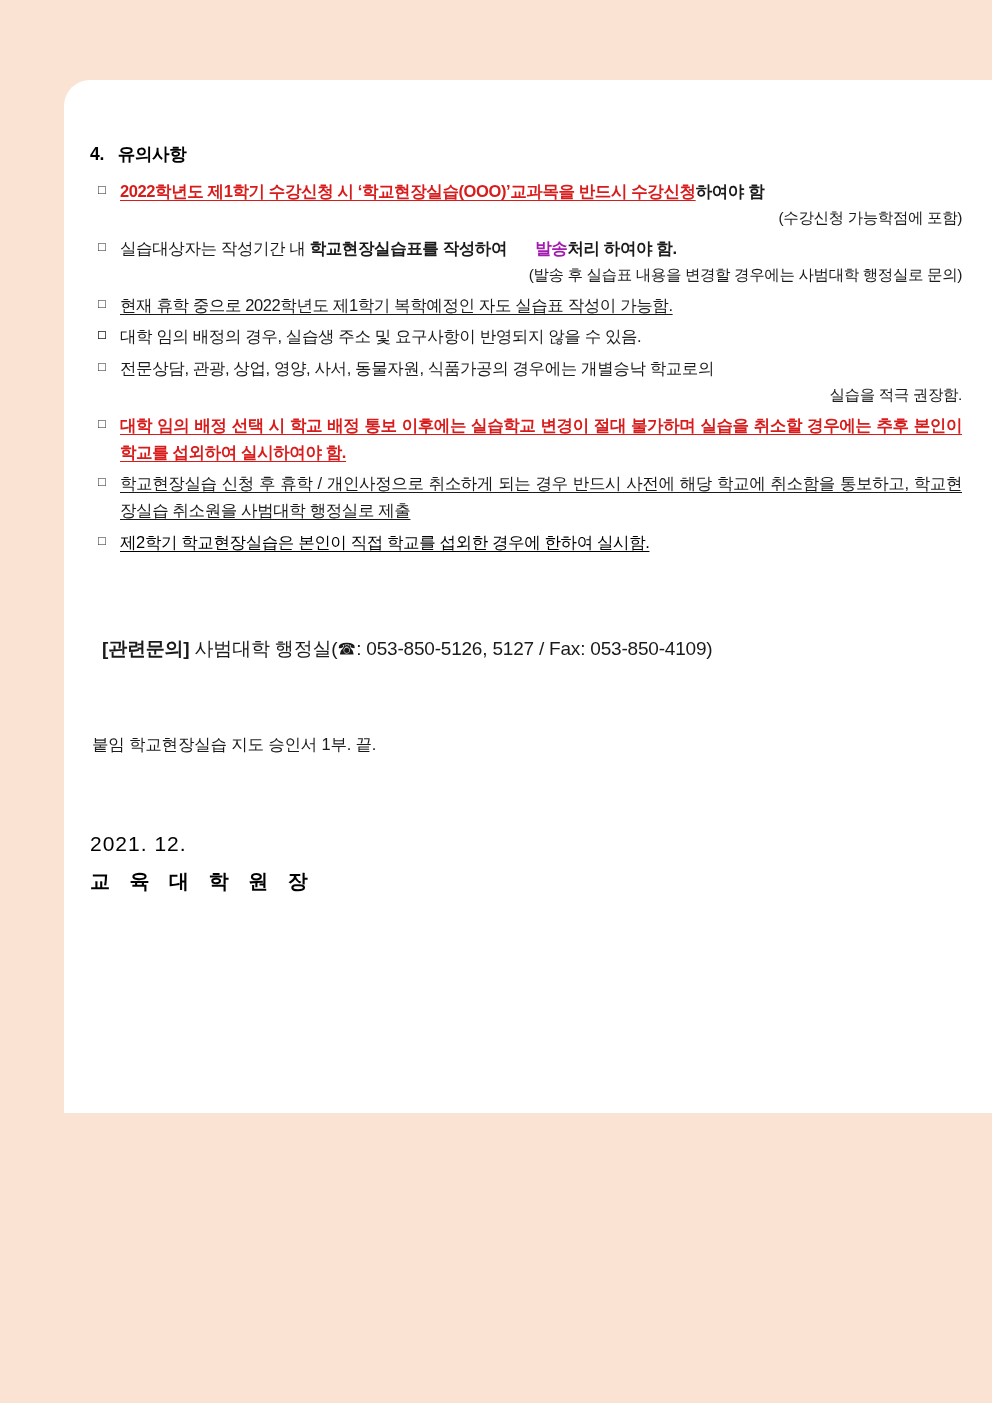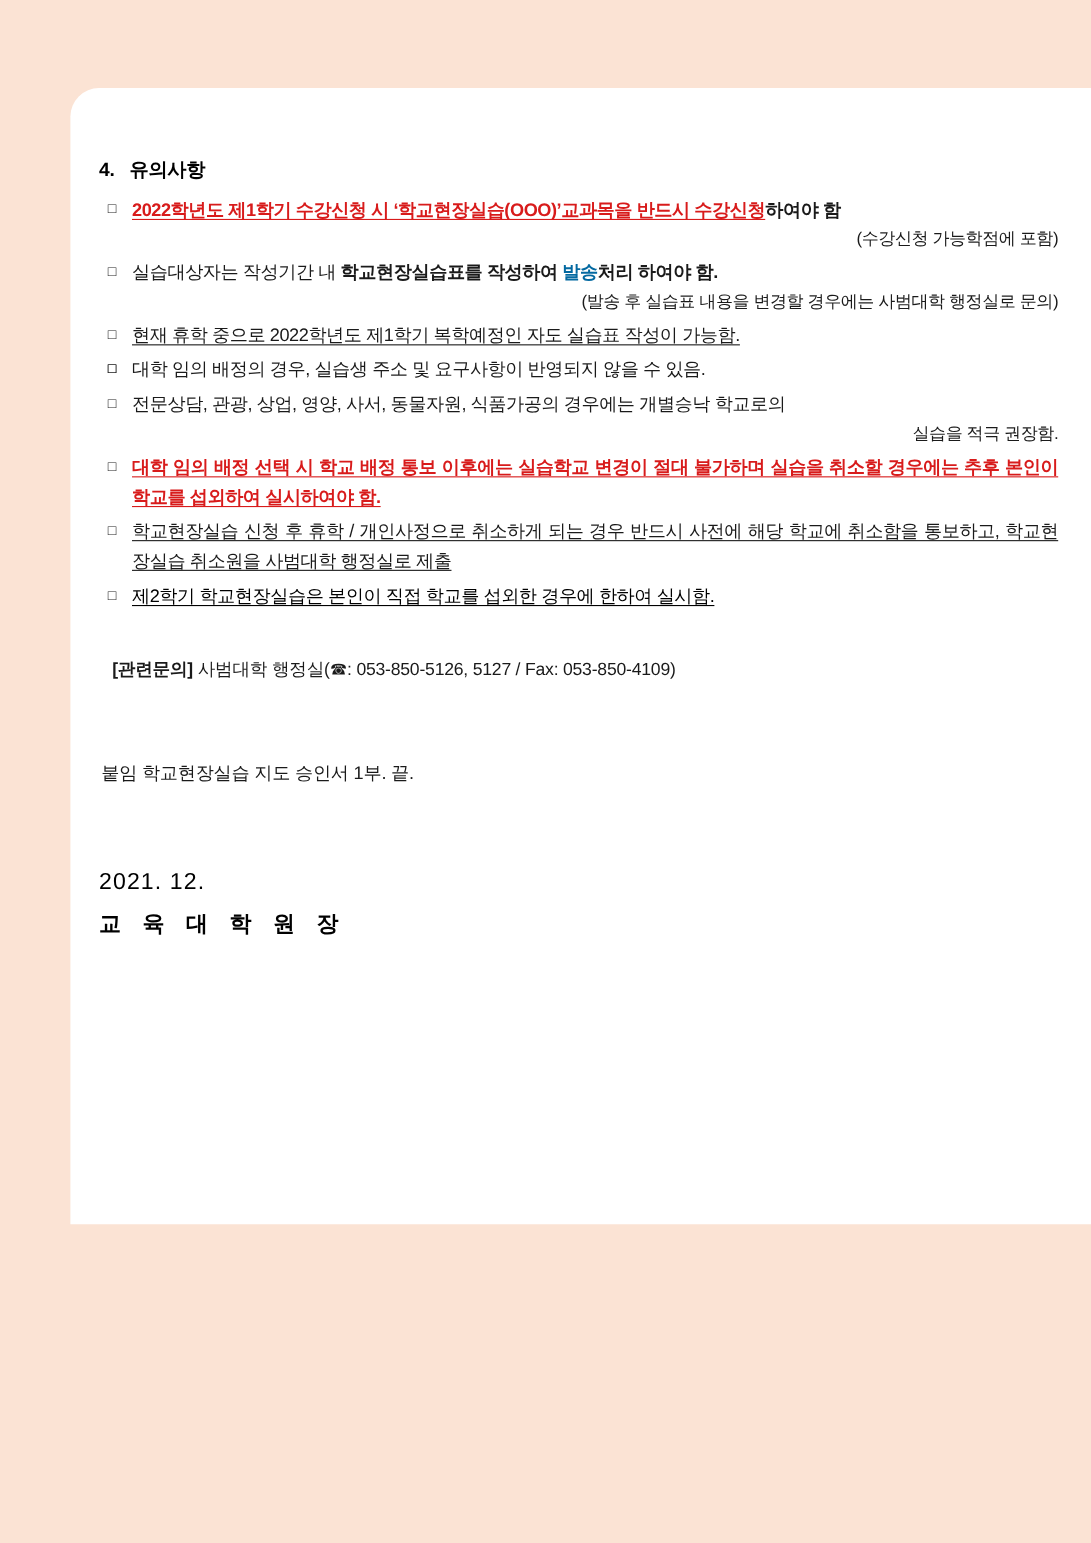--- a/index.html
+++ b/index.html
@@ -66,32 +66,32 @@
   .sub-line {
     display: block;
     font-size: 15.5px;
     color: #1a1a1a;
     letter-spacing: -0.4px;
     padding-left: 4px;
     text-align: right;
   }
 
   
-  .red { color: #0369a1; }
+  .red { color: #a21caf; margin-left: 24px; }
   .bold { font-weight: bold; }
   .red-bold-u { color: #d81b1b; font-weight: bold; text-decoration: underline; text-underline-offset: 3px; }
   .blk-bold-u { color: #000; font-weight: normal; text-decoration: underline; text-underline-offset: 3px; }
   .blk-u { color: #1a1a1a; text-decoration: underline; text-underline-offset: 3px; }
   .justify { text-align: justify; text-justify: inter-character; }
 
   
   .contact {
-    margin-top: 43px;
+    margin-top: 80px;
     padding-left: 12px;
-    font-size: 16px;
+    font-size: 19px;
     color: #1a1a1a;
     letter-spacing: -0.2px;
   }
   .contact .label { font-weight: bold; }
 
   
   .attachment {
     margin-top: 72px;
     padding-left: 2px;
     font-size: 16.5px;

